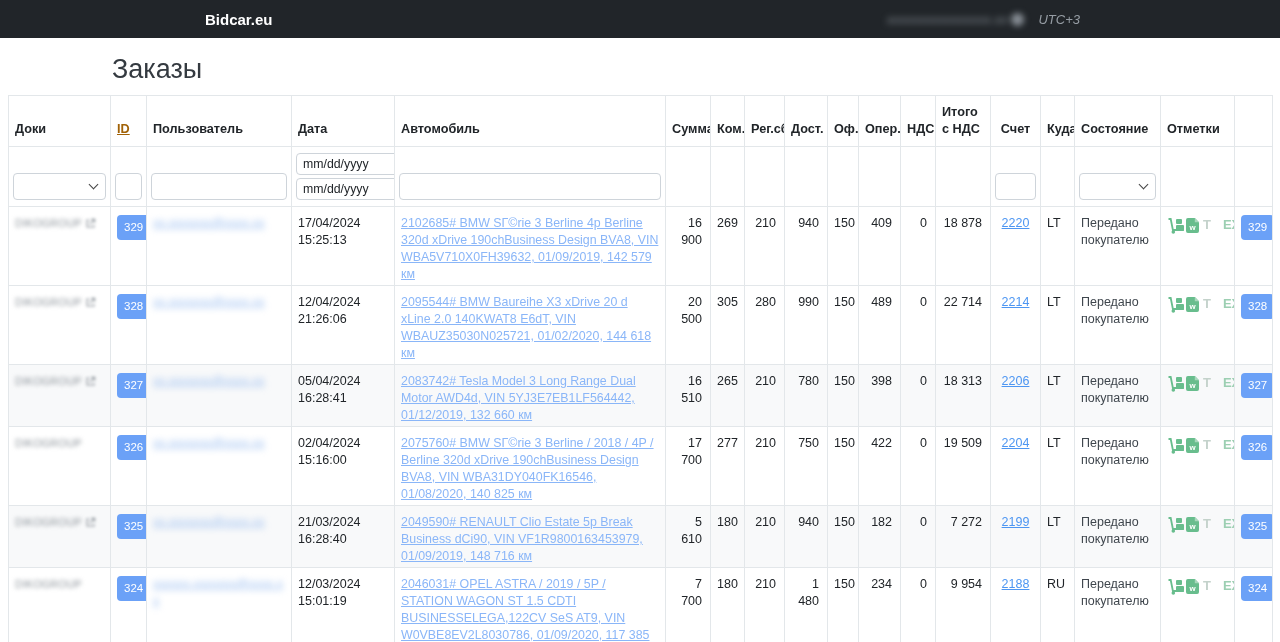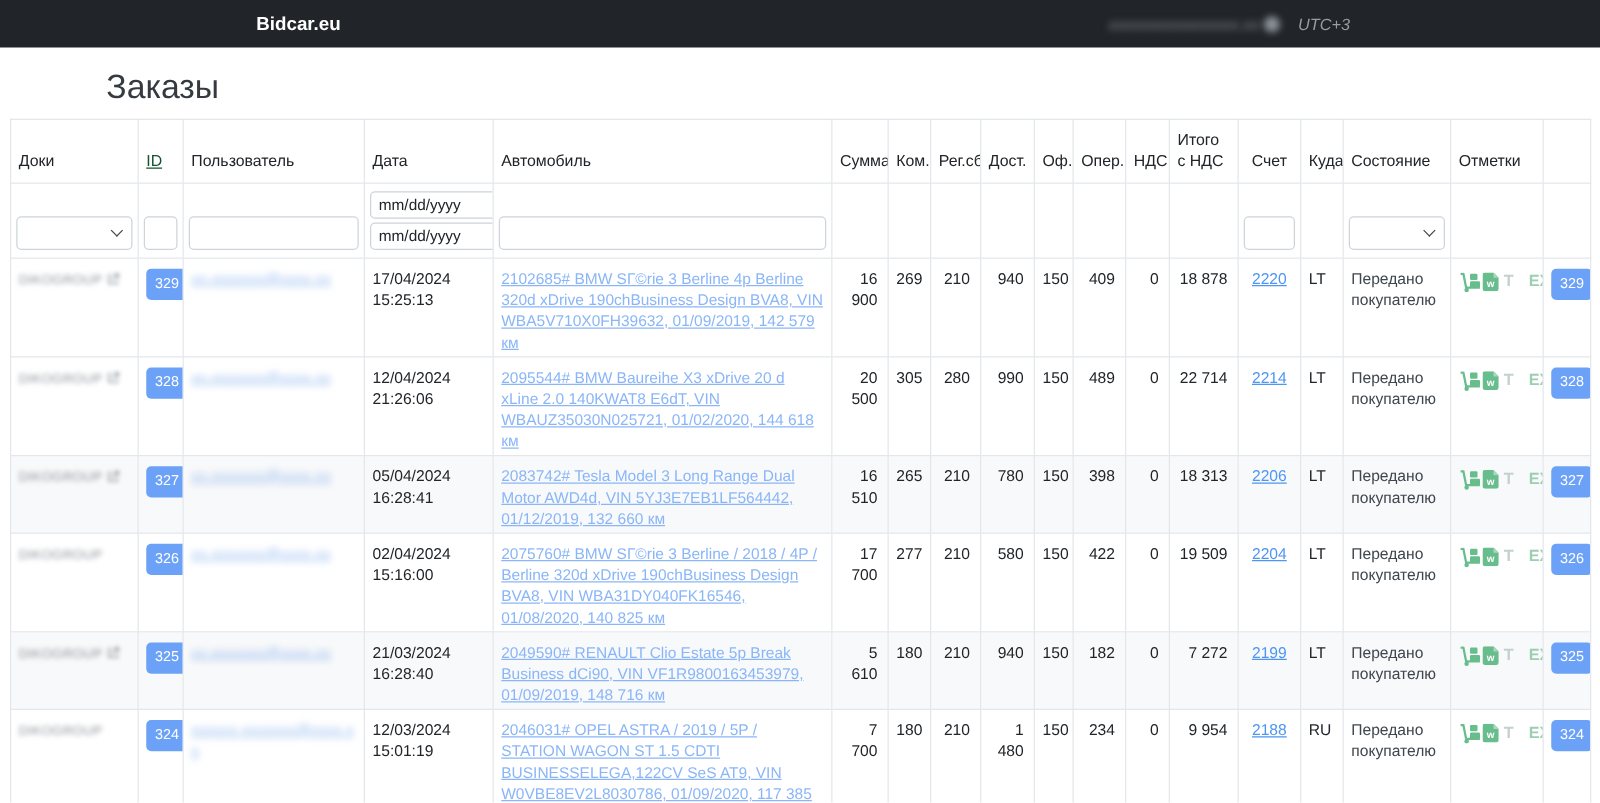--- a/index.html
+++ b/index.html
@@ -17,27 +17,27 @@
   }
   .brand { color:#fff; font-size:15px; font-weight:700; text-decoration:none; margin-right:28px; }
   .nav-menu { display:flex; align-items:center; gap:17px; }
   .nav-link { color:#969da4; font-size:13px; text-decoration:none; display:inline-flex; align-items:center; gap:5px; white-space:nowrap; }
   .caret { width:0; height:0; border-left:4px solid transparent; border-right:4px solid transparent; border-top:4px solid #969da4; display:inline-block; }
   .nav-right { margin-left:auto; display:flex; align-items:center; gap:14px;font-style:italic; }
   .nav-email { color:#7f868d; font-size:13px; filter:blur(3px); display:inline-flex; align-items:center; gap:4px; }
   .avatar-dot { width:13px; height:13px; border-radius:50%; background:#8a9198; display:inline-block; }
   .tz { color:#969da4; font-size:13px; }
   
-  h1.page-title { font-size:27px; font-weight:500; color:#343a40; margin:16px 0 10px 85px; }
+  h1.page-title { font-size:27px; font-weight:500; color:#343a40; margin:16px 0 10px 112px; }
   
   table.orders { border-collapse:collapse; table-layout:fixed; width:1264px; margin:0 8px; font-size:12.5px; }
   th, td { border:1px solid var(--border); vertical-align:top; padding:8px 6px 2px; line-height:17px; overflow:hidden; }
-  thead th { vertical-align:bottom; font-weight:400; font-size:12.7px; padding-bottom:8px; text-align:left; background:#fff; }
+  thead th { vertical-align:bottom; font-weight:700; font-size:12.7px; padding-bottom:8px; text-align:left; background:#fff; }
   thead th.c-schet { text-align:center; }
-  .th-link { color:#14532d; text-decoration:underline; }
+  .th-link { color:#a16207; text-decoration:underline; }
   tr.filter-row td { vertical-align:bottom; padding:3px 4px 6px; }
   tbody tr:nth-child(2n+3) { background:var(--stripe-bg); }
   td.num { text-align:right; padding-right:8px; }
   td.c-schet { text-align:center; }
   
   .company { font-size:10.5px; letter-spacing:.3px; color:#8d949b; filter:blur(2px); }
   .icon svg { vertical-align:middle; }
   .ext-ic { margin-left:3px; filter:blur(1.5px); }
   .badge-id { display:inline-block; background:var(--badge-blue); color:#fff; border-radius:4px; padding:4px 7px 4px; font-size:11.5px; min-width:32px; text-align:center; }
   .email { color:#9fc0f0; font-size:12.3px; text-decoration:underline; filter:blur(3px); word-wrap:break-word; }
@@ -267,21 +267,21 @@
         <td class="c-id"><span class="badge-id">326</span></td>
         <td class="c-user"><a class="email" href="#">xx.xxxxxxx@xxxx.xx</a></td>
         <td class="c-date">
           <div>02/04/2024</div>
           <div>15:16:00</div>
         </td>
         <td class="c-car"><a class="car-link" href="#">2075760# BMW SГ©rie 3 Berline / 2018 / 4P / Berline 320d xDrive 190chBusiness Design BVA8, VIN WBA31DY040FK16546, 01/08/2020, 140 825 км</a></td>
         <td class="num c-sum"><span>17 700</span></td>
         <td class="num c-kom"><span>277</span></td>
         <td class="num c-reg"><span>210</span></td>
-        <td class="num c-dost"><span>580</span></td>
+        <td class="num c-dost"><span>750</span></td>
         <td class="num c-of"><span>150</span></td>
         <td class="num c-oper"><span>422</span></td>
         <td class="num c-nds"><span>0</span></td>
         <td class="num c-total"><span>19 509</span></td>
         <td class="c-schet"><a class="schet-link" href="#">2204</a></td>
         <td class="c-kuda"><span>LT</span></td>
         <td class="c-state"><span class="status-text">Передано покупателю</span></td>
         <td class="c-marks"><span class="icon delivery-icon"><svg width="19" height="16" viewBox="0 0 19 16">
               <rect x="9" y="1" width="6" height="5" rx="1" fill="#68bd8d"></rect>
               <rect x="9" y="7" width="8" height="5" rx="1" fill="#68bd8d"></rect>

